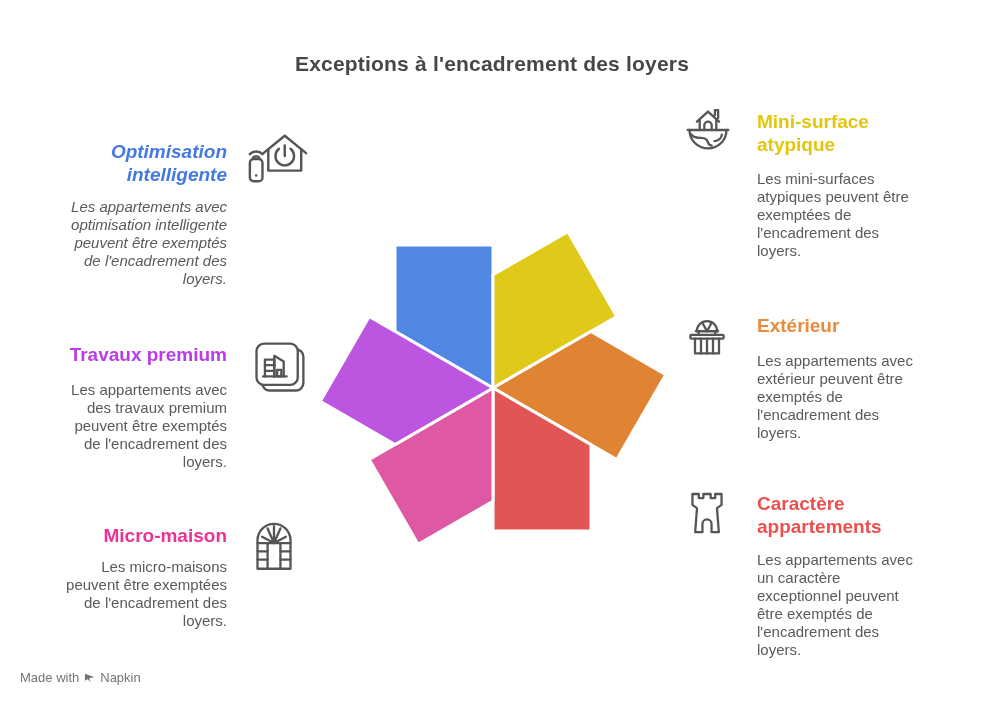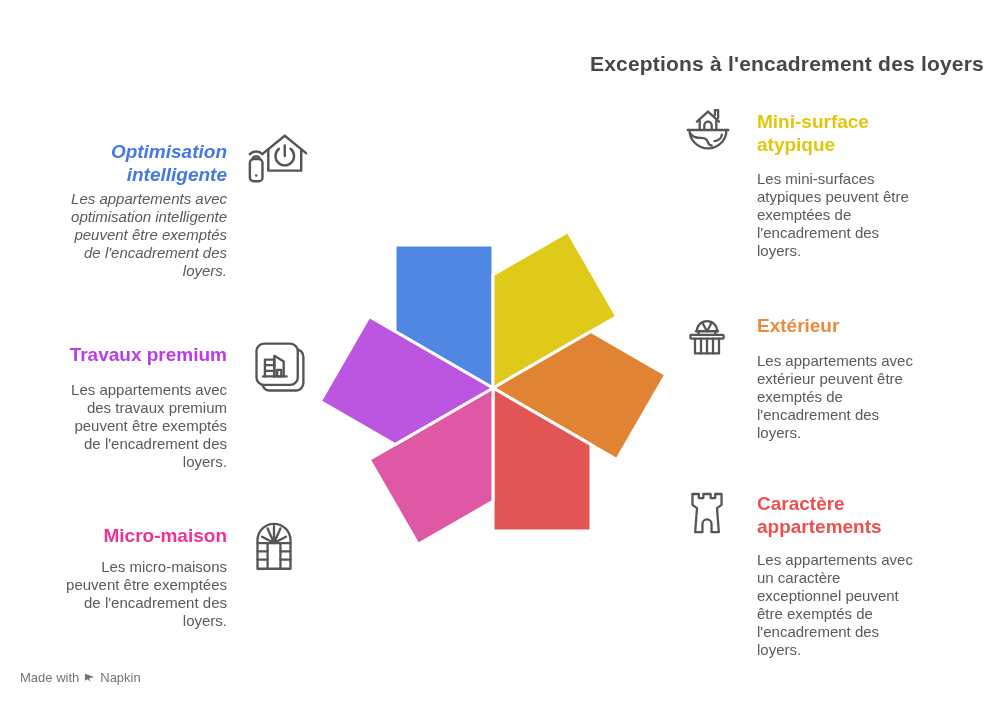--- a/index.html
+++ b/index.html
@@ -1,30 +1,30 @@
 <!DOCTYPE html>
 <html><head>
 <meta charset="utf-8">
 <style>
   html,body{margin:0;padding:0;background:#ffffff;}
   body{font-family:"Liberation Sans", sans-serif;}
   .canvas{position:relative;width:984px;height:708px;background:#ffffff;overflow:hidden;}
 
-  .page-title{position:absolute;top:52px;left:0;width:984px;text-align:right;margin:0;
+  .page-title{position:absolute;top:52px;left:0;width:984px;text-align:center;margin:0;
     font-size:21px;font-weight:700;color:#474747;letter-spacing:.2px;}
 
   #petal-svg{position:absolute;left:0;top:0;}
 
   .card{position:absolute;}
   .card h2{margin:0;font-size:19px;font-weight:700;line-height:23px;}
   .card p{margin:0;font-size:15px;line-height:18px;color:#5a5a5a;}
   .left-col{right:757px;text-align:right;}
   .right-col{left:757px;text-align:left;}
 
-  .s1{top:140px;width:168px;font-style:italic;} .s1 p{margin-top:4px;}
+  .s1{top:140px;width:168px;font-style:italic;} .s1 p{margin-top:12px;}
   .s2{top:343px;width:178px;} .s2 p{margin-top:15px;width:168px;margin-left:auto;}
   .s3{top:524px;width:168px;} .s3 p{margin-top:11px;}
   .s4{top:110px;width:165px;} .s4 p{margin-top:14px;}
   .s5{top:314px;width:165px;} .s5 p{margin-top:15px;}
   .s6{top:492px;width:158px;} .s6 p{margin-top:13px;}
 
   .icon{position:absolute;}
   .icon svg{display:block;stroke:#555555;fill:none;stroke-width:2.5;stroke-linecap:round;stroke-linejoin:round;}
   .i1{left:246px;top:126px;}
   .i2{left:249px;top:336px;}

